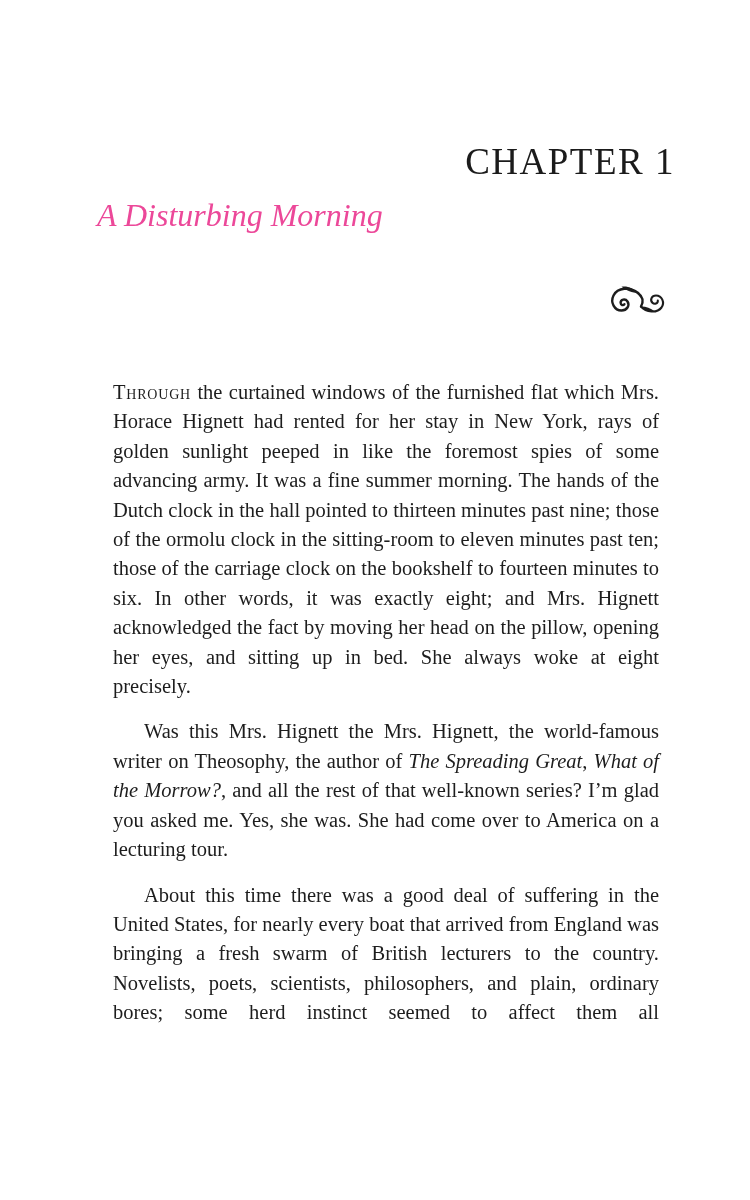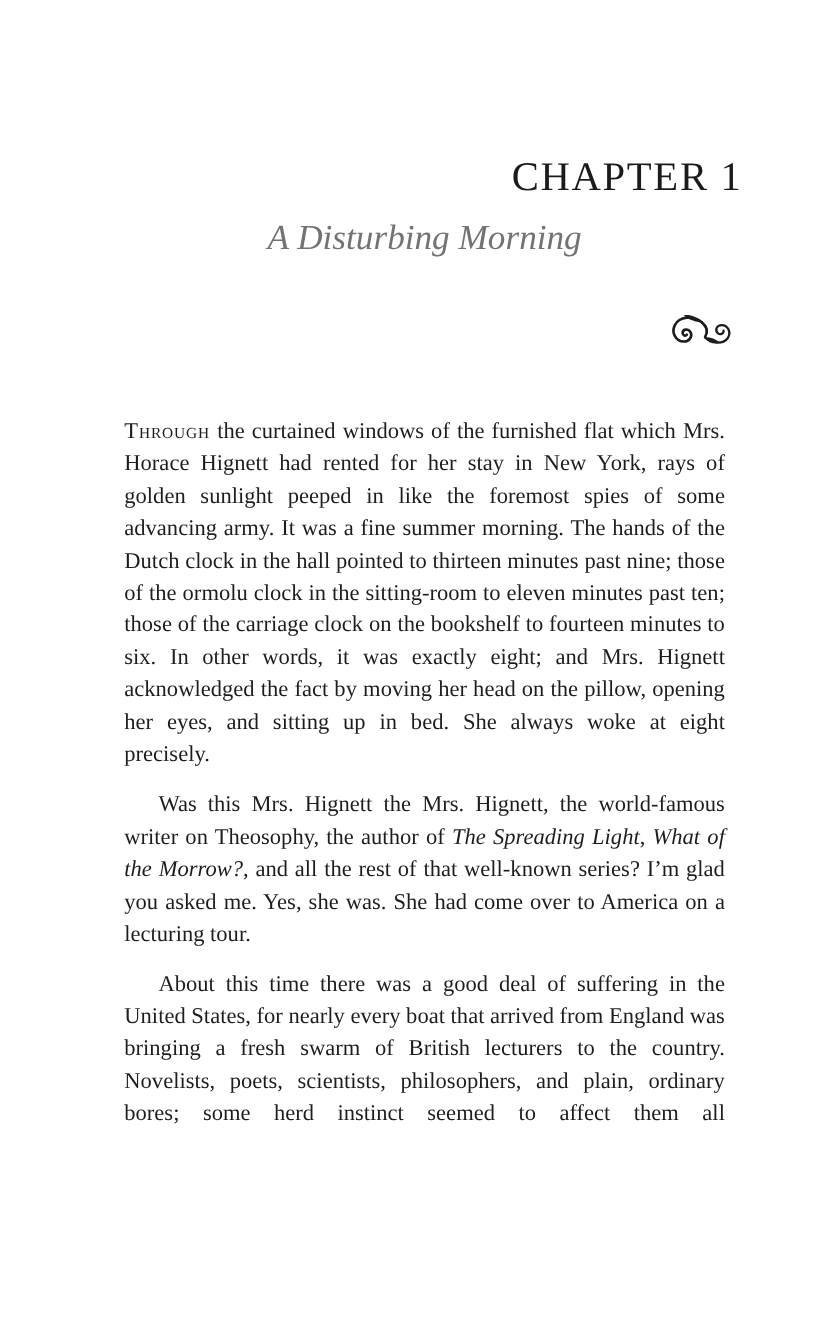--- a/index.html
+++ b/index.html
@@ -26,25 +26,25 @@
     line-height: 1;
     letter-spacing: 1.5px;
     color: #1b1b1b;
     white-space: nowrap;
   }
   .chapter-title {
     position: absolute;
     top: 198px;
     left: 97px;
     width: 578px;
-    text-align: center;
+    text-align: left;
     font-style: italic;
     font-size: 32px;
     line-height: 1.1;
-    color: #737373;
+    color: #ec4899;
     white-space: nowrap;
   }
   .ornament-row {
     position: absolute;
     top: 284px;
     left: 97px;
     width: 578px;
     text-align: right;
   }
   .ornament-row svg {
@@ -101,17 +101,17 @@
 
         <path d="M34,22.5 C37.5,26 43,28.5 47.5,27.3 C43.5,24 38.5,22.3 34,22.5 Z"></path>
 
         <path d="M31,9 C33,10.5 34.5,12.5 34.8,14.5 C32.8,13.3 31.3,11.2 31,9 Z"></path>
       </g>
     </svg>
   </div>
 
   <div class="body-text" id="body-text">
       <p><span class="seg-sc">Through</span><span> the curtained windows of the furnished flat which Mrs. Horace Hignett had rented for her stay in New York, rays of golden sunlight peeped in like the foremost spies of some advancing army. It was a fine summer morning. The hands of the Dutch clock in the hall pointed to thirteen minutes past nine; those of the ormolu clock in the sitting-room to eleven minutes past ten; those of the carriage clock on the bookshelf to fourteen minutes to six. In other words, it was exactly eight; and Mrs. Hignett acknowledged the fact by moving her head on the pillow, opening her eyes, and sitting up in bed. She always woke at eight precisely.</span></p>
-      <p class="indent"><span>Was this Mrs. Hignett the Mrs. Hignett, the world-famous writer on Theosophy, the author of </span><span class="seg-it">The Spreading Light</span><span>, </span><span class="seg-it">What of the Morrow?</span><span>, and all the rest of that well-known series? I’m glad you asked me. Yes, she was. She had come over to America on a lecturing tour.</span></p>
+      <p class="indent"><span>Was this Mrs. Hignett the Mrs. Hignett, the world-famous writer on Theosophy, the author of </span><span class="seg-it">The Spreading Great</span><span>, </span><span class="seg-it">What of the Morrow?</span><span>, and all the rest of that well-known series? I’m glad you asked me. Yes, she was. She had come over to America on a lecturing tour.</span></p>
       <p class="indent"><span>About this time there was a good deal of suffering in the United States, for nearly every boat that arrived from England was bringing a fresh swarm of British lecturers to the country. Novelists, poets, scientists, philosophers, and plain, ordinary bores; some herd instinct seemed to affect them all simultaneously. It was like one of those great race movements of the Middle Ages. Men and women of widely differing views on religion, art, politics, and almost every other subject; on this one point the intellectuals of Great Britain were single-minded, that there was easy money to be picked up on the lecture-platforms of America, and that they might just as well grab it as the next person.</span></p>
     </div>
 
 </div>
 
 </body></html>

